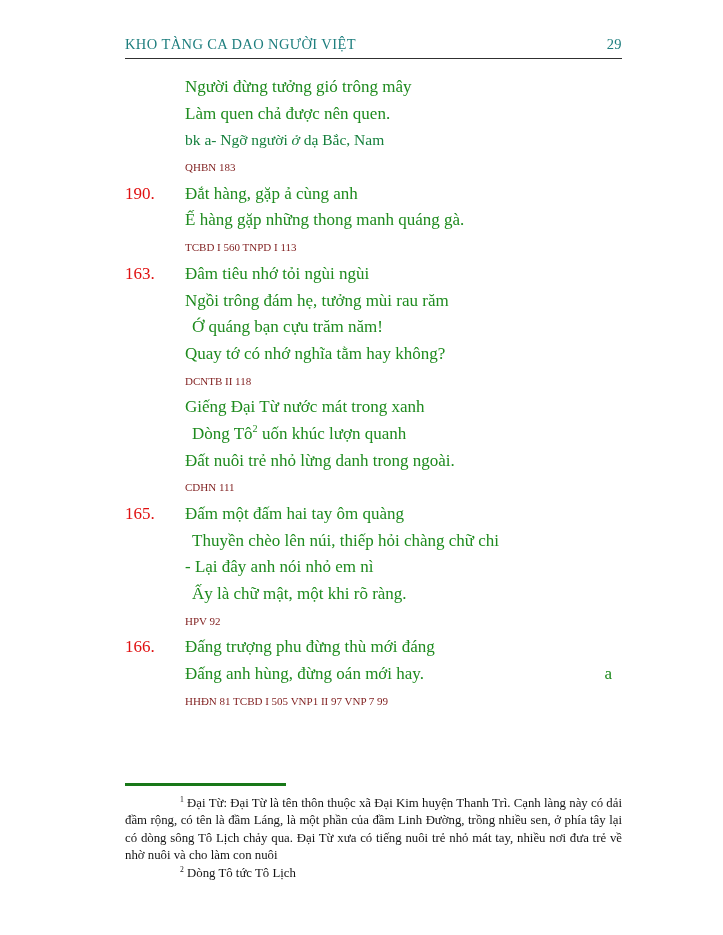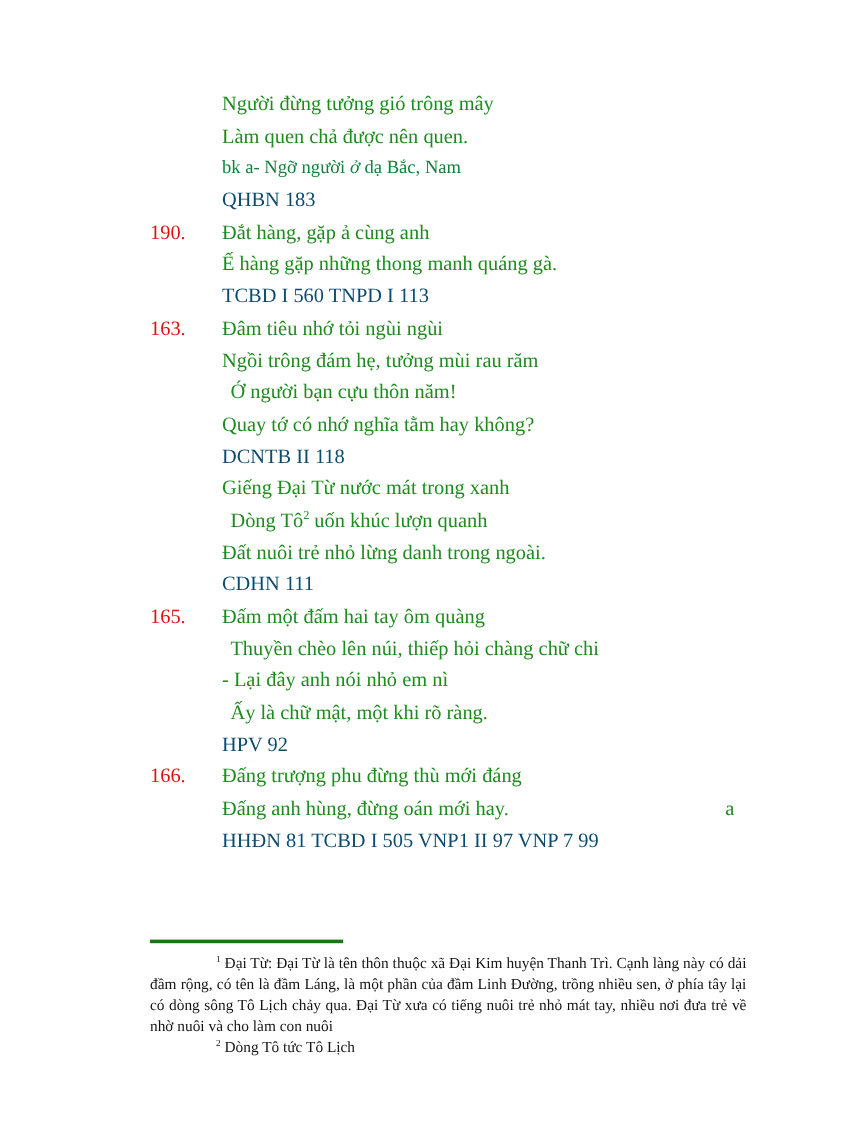--- a/index.html
+++ b/index.html
@@ -31,21 +31,21 @@
     padding-left:60px;
     box-sizing:border-box;
     white-space:nowrap;
   }
   .line.ind{padding-left:67px;}
   .line .num{
     position:absolute;left:0;top:0;
     color:var(--number,#e01010);
   }
   .line.note{color:#15803d;font-size:15.5px;}
-  .line.refs{color:#0c4a6e;font-size:17px;}
+  .line.refs{color:#7f1d1d;font-size:11px;}
   .line .rnote{position:absolute;right:10px;top:0;color:var(--poem,#1e8b1e);}
   sup.sup{font-size:0.6em;line-height:0;vertical-align:super;}
   .footnotes{
     position:absolute;left:125px;top:783px;width:497px;
   }
   .fn-rule{
     width:161px;height:3px;
     background:var(--footnote_rule,#187818);
     margin-bottom:9px;
   }
@@ -54,32 +54,36 @@
     line-height:17.4px;
     text-align:justify;
     text-indent:55px;
     color:#141414;
   }
 </style>
 </head>
 <body>
 
 <div class="page">
+  <div class="header">
+    <span>KHO TÀNG CA DAO NGƯỜI VIỆT</span>
+    <span>29</span>
+  </div>
 
   <div class="body" id="entries">
       <div class="line poem"><span>Người đừng tưởng gió trông mây</span></div>
       <div class="line poem"><span>Làm quen chả được nên quen.</span></div>
       <div class="line note"><span>bk a- Ngỡ người </span><i>ở</i><span> dạ Bắc, Nam</span></div>
       <div class="line refs"><span>QHBN 183</span></div>
       <div class="line poem"><span class="num">190.</span><span>Đắt hàng, gặp ả cùng anh</span></div>
       <div class="line poem"><span>Ế hàng gặp những thong manh quáng gà.</span></div>
       <div class="line refs"><span>TCBD I 560 TNPD I 113</span></div>
       <div class="line poem"><span class="num">163.</span><span>Đâm tiêu nhớ tỏi ngùi ngùi</span></div>
       <div class="line poem"><span>Ngồi trông đám hẹ, tưởng mùi rau răm</span></div>
-      <div class="line poem ind"><span>Ớ người bạn cựu thôn năm!</span></div>
+      <div class="line poem ind"><span>Ớ quáng bạn cựu trăm năm!</span></div>
       <div class="line poem"><span>Quay tớ có nhớ nghĩa tằm hay không?</span></div>
       <div class="line refs"><span>DCNTB II 118</span></div>
       <div class="line poem"><span>Giếng Đại Từ nước mát trong xanh</span></div>
       <div class="line poem ind"><span>Dòng Tô</span><sup class="sup">2</sup><span> uốn khúc lượn quanh</span></div>
       <div class="line poem"><span>Đất nuôi trẻ nhỏ lừng danh trong ngoài.</span></div>
       <div class="line refs"><span>CDHN 111</span></div>
       <div class="line poem"><span class="num">165.</span><span>Đấm một đấm hai tay ôm quàng</span></div>
       <div class="line poem ind"><span>Thuyền chèo lên núi, thiếp hỏi chàng chữ chi</span></div>
       <div class="line poem"><span>- Lại đây anh nói nhỏ em nì</span></div>
       <div class="line poem ind"><span>Ấy là chữ mật, một khi rõ ràng.</span></div>

